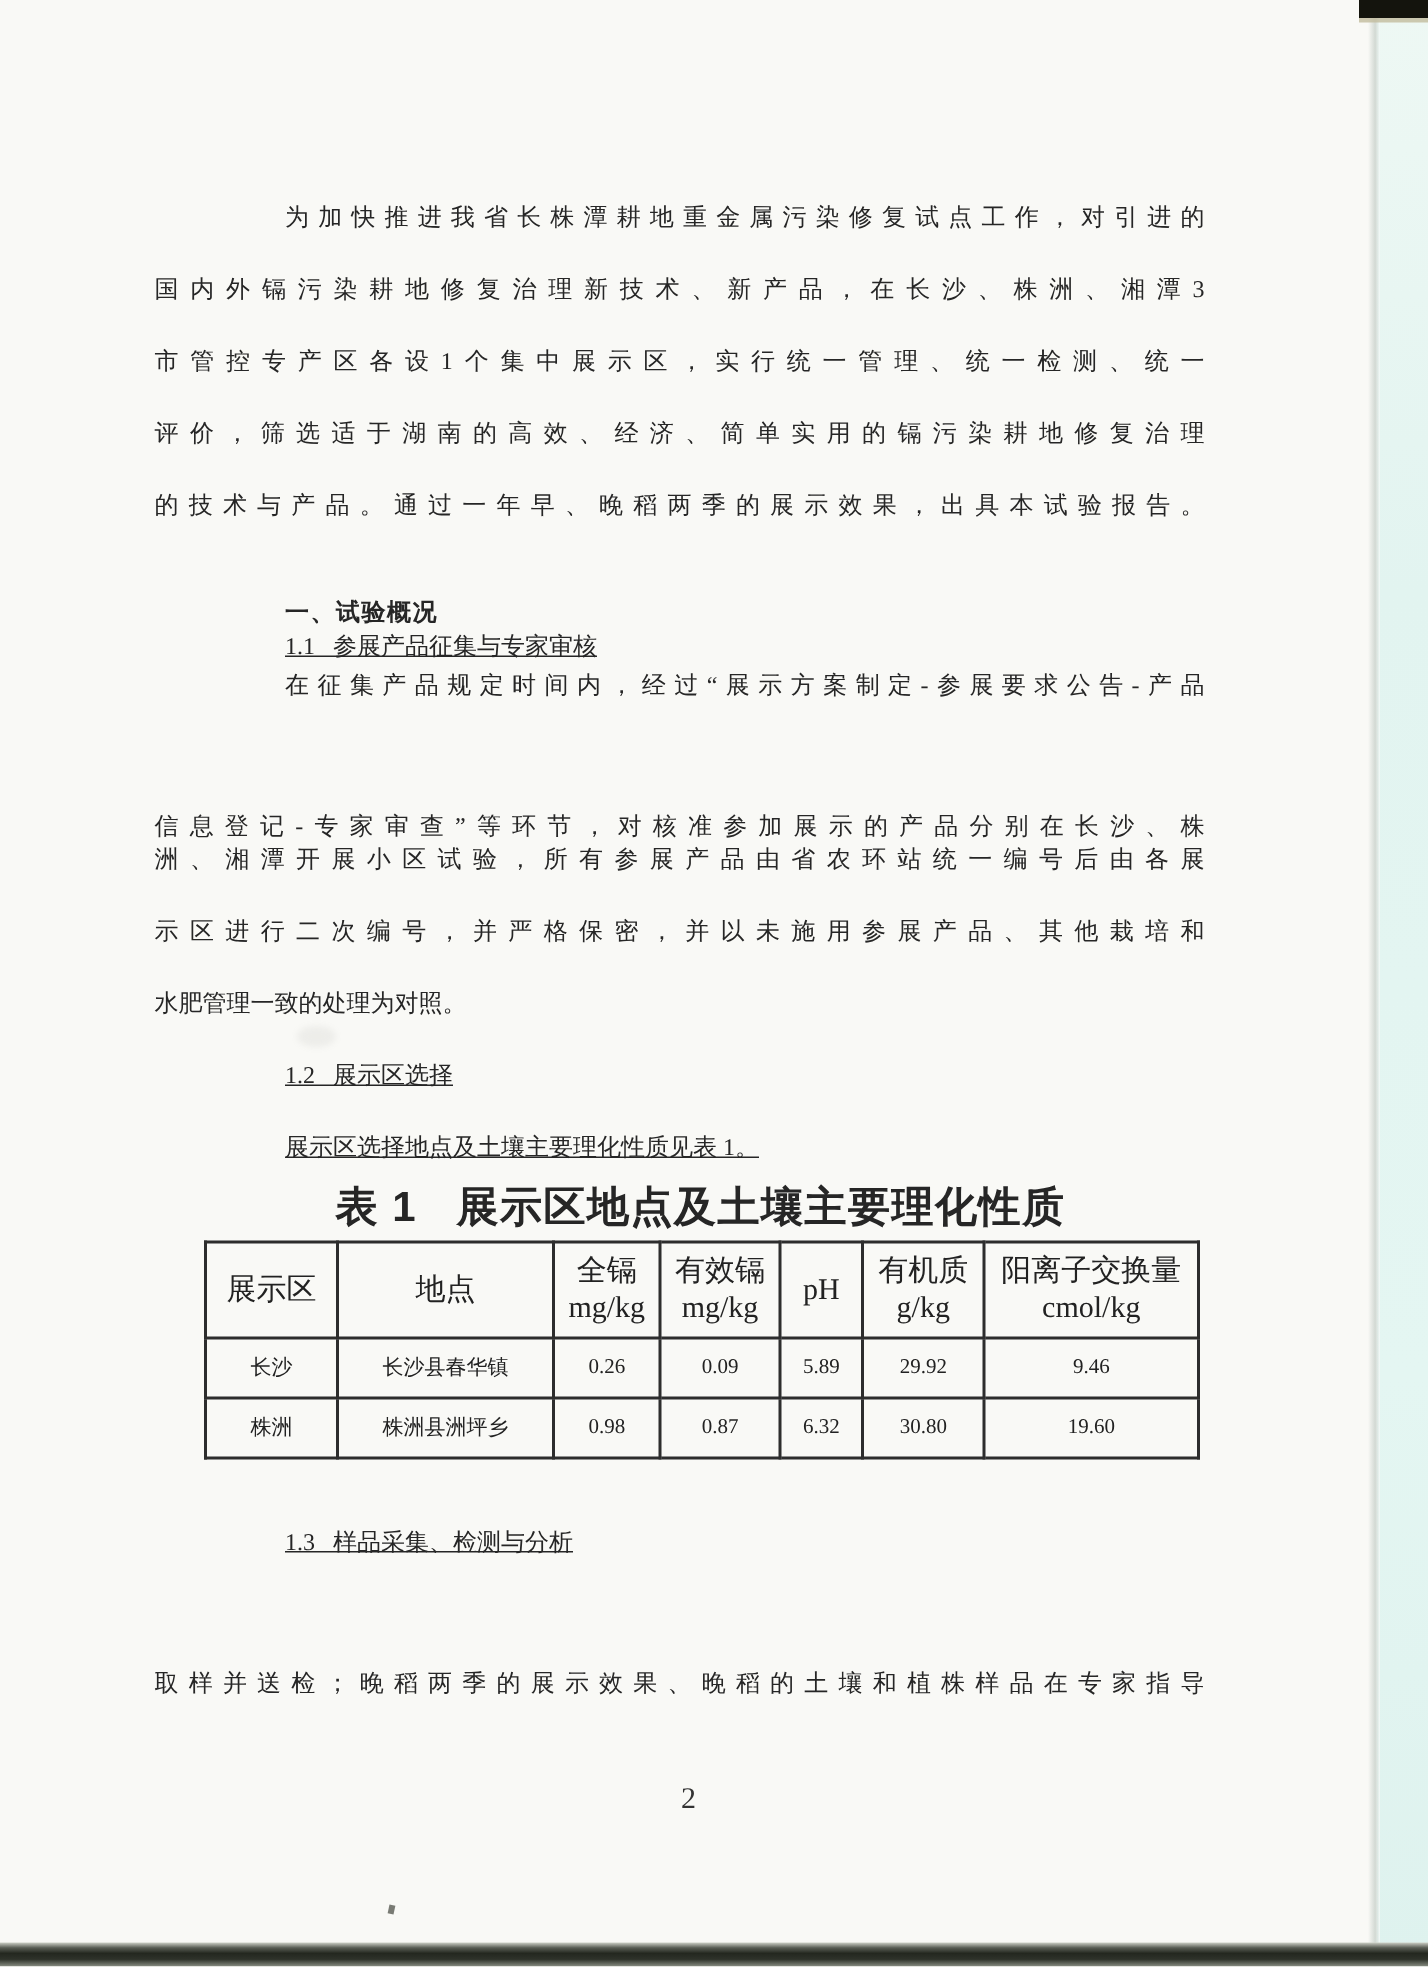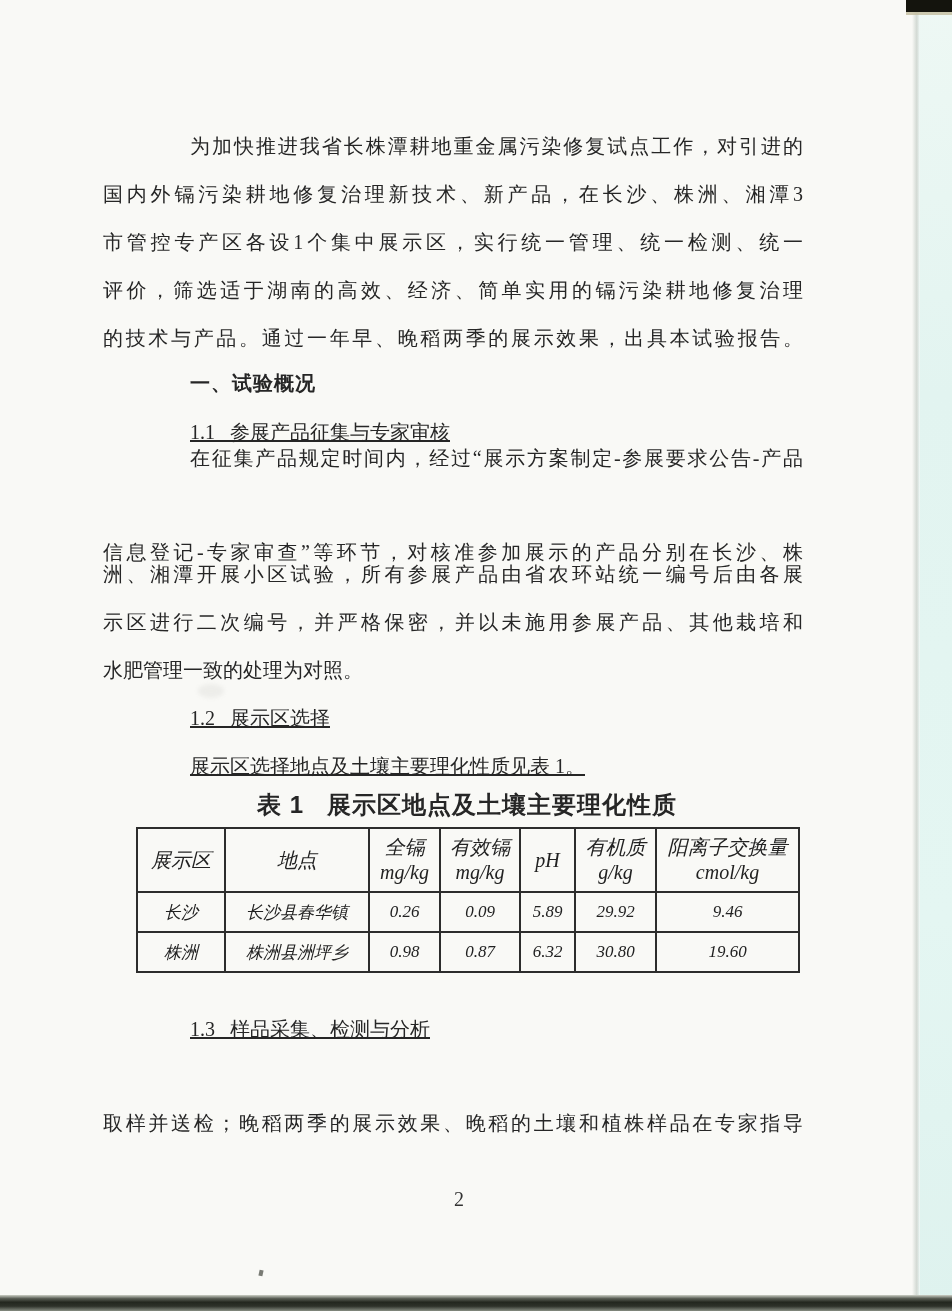--- a/index.html
+++ b/index.html
@@ -14,36 +14,36 @@
   .paper-edge{position:absolute;top:0;left:912px;width:8px;height:1311px;
     background:linear-gradient(90deg,rgba(185,195,188,0) 0%,rgba(178,190,182,.55) 60%,rgba(244,251,249,1) 100%);}
   .scan-band-top{position:absolute;top:0;left:906px;width:46px;height:12px;background:#14140d;}
   .scan-band-top-trim{position:absolute;top:12px;left:906px;width:46px;height:3px;background:#c2bb9d;opacity:.8;}
   .scan-band-bottom{position:absolute;left:0;top:1295px;width:952px;height:16px;
     background:linear-gradient(180deg,#cdd0c6 0%,#5a5e55 22%,#23271f 45%,#2e322a 70%,#878d82 100%);}
   .speck1{position:absolute;left:259px;top:1270px;width:4px;height:6px;background:#4d5048;opacity:.75;transform:rotate(12deg);}
   .speck2{position:absolute;left:198px;top:684px;width:26px;height:14px;background:#9a9a94;opacity:.12;border-radius:50%;filter:blur(2px);}
 
   
-  .line{position:absolute;color:#262626;font-size:20px;line-height:30px;white-space:pre;}
+  .line{position:absolute;color:#262626;font-size:16px;line-height:30px;white-space:pre;}
   .just{left:103px;width:700px;white-space:normal;text-align:justify;text-align-last:justify;word-break:break-all;}
   .just.ind{left:190px;width:613px;}
   .plain-ind{left:190px;text-decoration:underline;}
   .plain{left:103px;}
-  .h-black{left:190px;font-family:Liberation Mono, monospace;font-weight:700;letter-spacing:1px;}
+  .h-black{left:190px;font-family:Liberation Sans, sans-serif;font-weight:700;letter-spacing:1px;margin-top:24px;}
   .caption{left:136px;width:662px;text-align:center;font-family:"Liberation Sans","DejaVu Sans",sans-serif;
-    font-weight:700;font-size:24px;letter-spacing:1px;}
+    font-weight:700;font-size:28px;letter-spacing:1px;}
 
   
-  .tbl-wrap{position:absolute;left:136px;top:827px;width:544px;font-style:italic;}
+  .tbl-wrap{position:absolute;left:136px;top:827px;width:544px;}
   table{border-collapse:collapse;table-layout:fixed;width:662px;color:#222;}
   td,th{border:2px solid #2d2d2d;padding:0;text-align:center;vertical-align:middle;
     font-family:"Liberation Serif","DejaVu Serif",serif;font-weight:normal;}
   thead th{height:62px;font-size:20px;line-height:25px;white-space:pre-line;}
-  tbody td{height:38px;font-size:17px;}
+  tbody td{height:38px;font-size:14px;}
   .pagenum{position:absolute;left:0;top:1186px;width:918px;text-align:center;
     font-size:20px;color:#333;line-height:26px;}
 </style>
 </head>
 <body>
 
 <div id="canvas">
 
   <div class="scan-strip"></div>
   <div class="paper-edge"></div>

